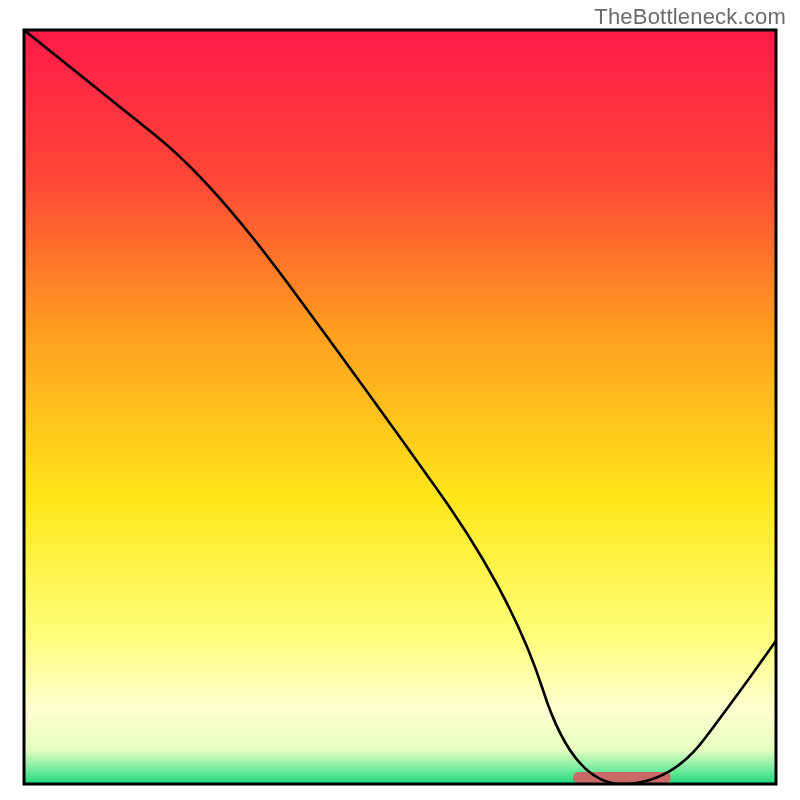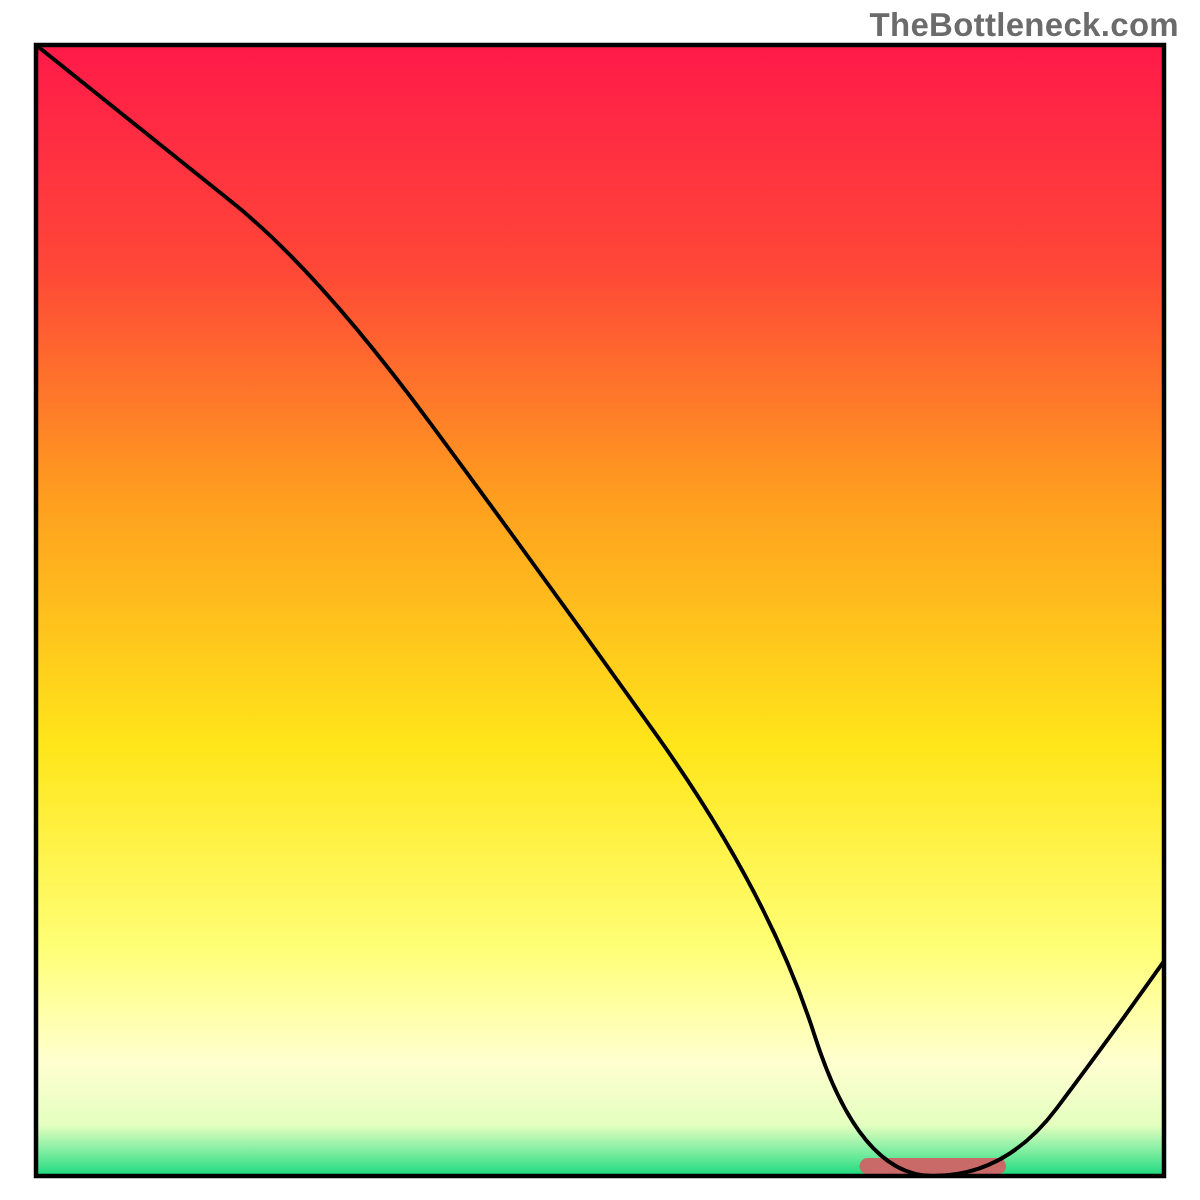--- a/index.html
+++ b/index.html
@@ -14,21 +14,21 @@
   .frame {
     position: relative;
     width: 800px;
     height: 800px;
   }
   .watermark {
     position: absolute;
     top: 4px;
     right: 14px;
     font-size: 22px;
-    font-weight: 700;
+    font-weight: 400;
     color: #6b6b6b;
     letter-spacing: 0.2px;
     user-select: none;
   }
   svg {
     display: block;
   }
 </style>
 </head>
 <body>

